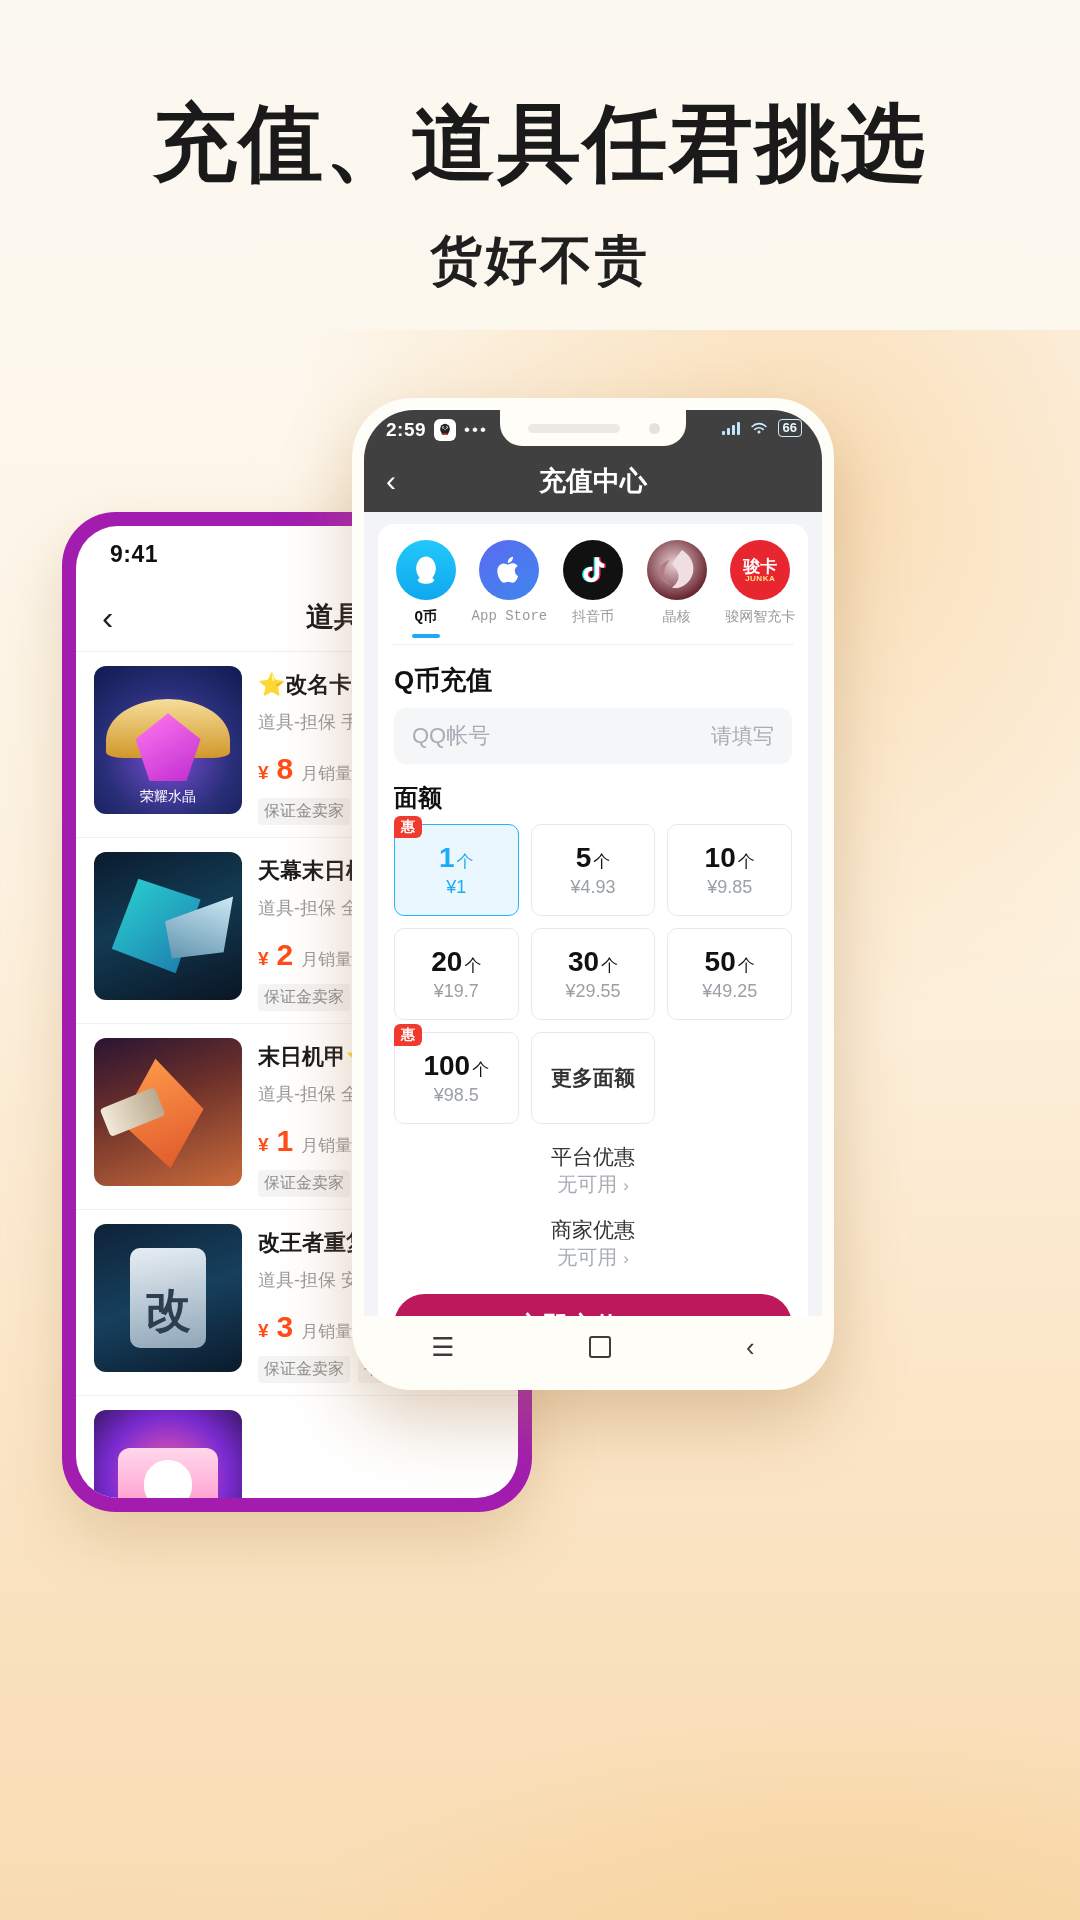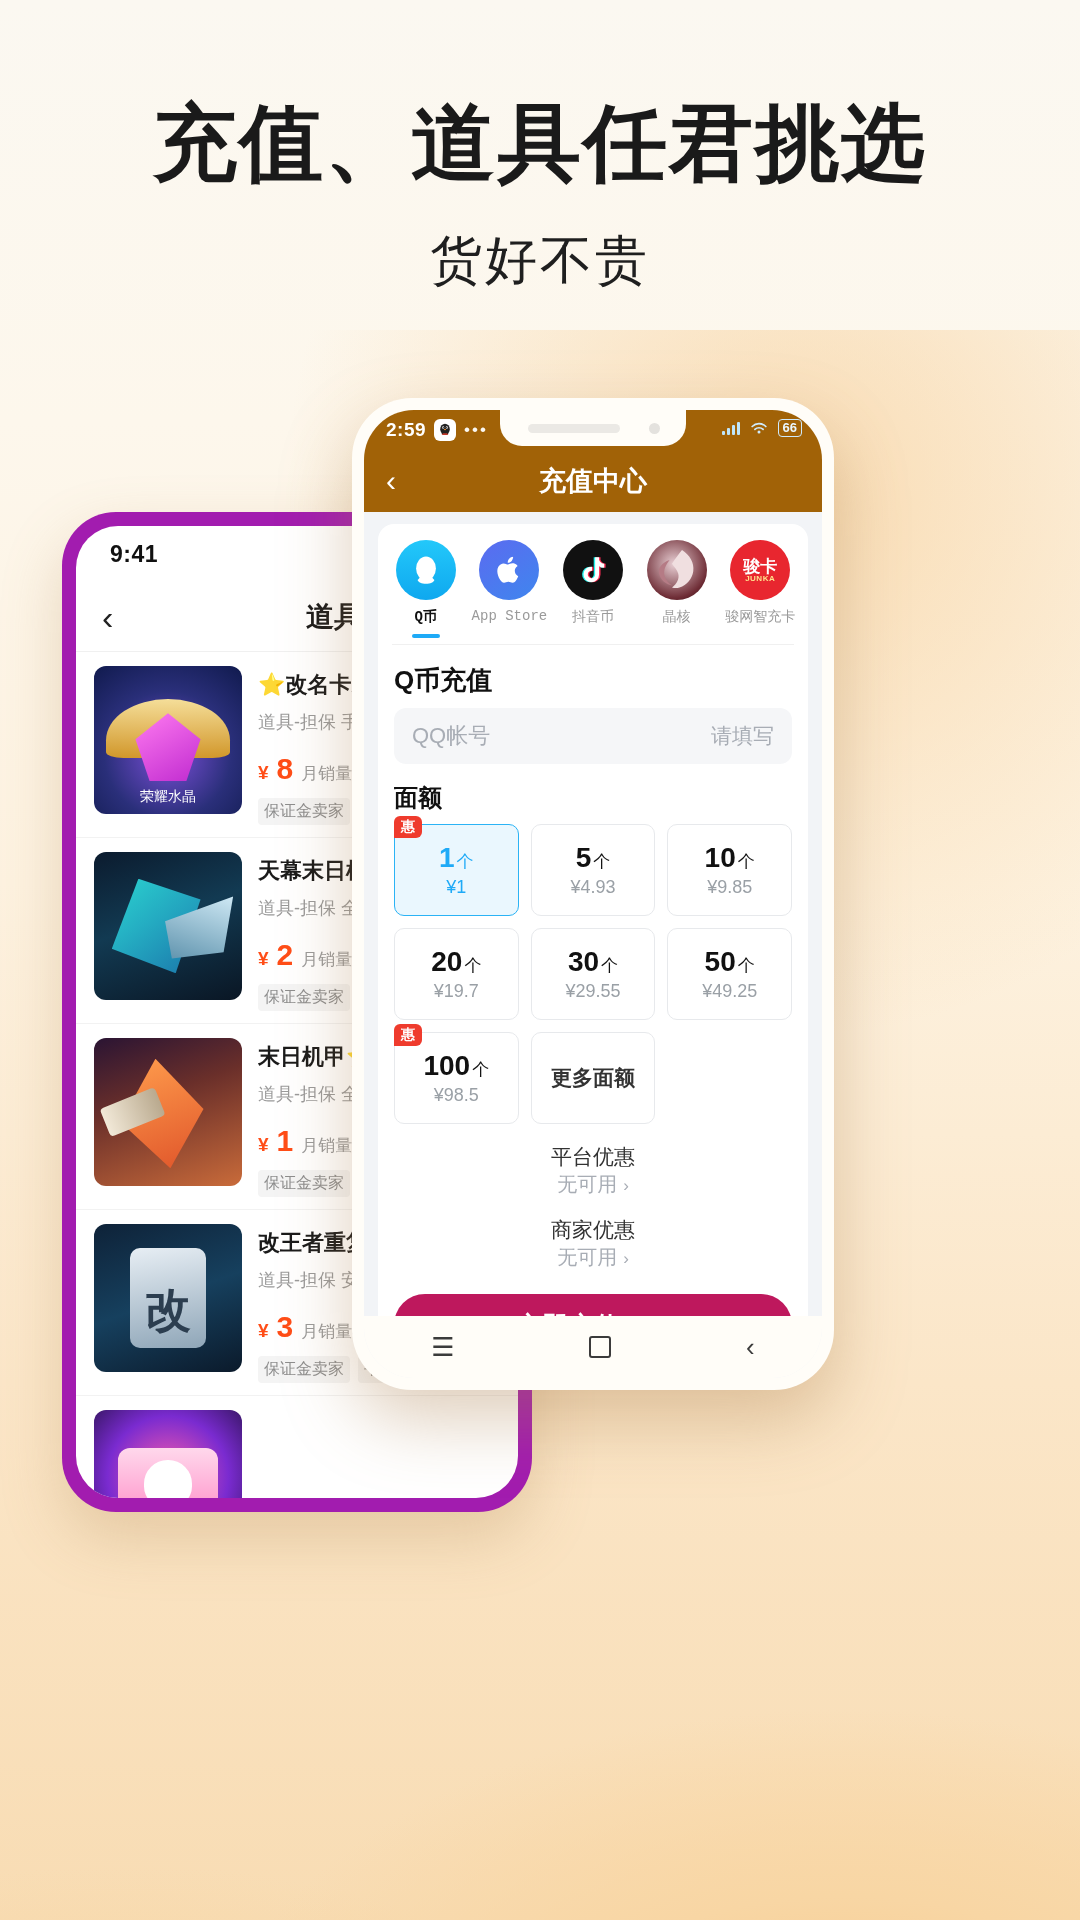--- a/index.html
+++ b/index.html
@@ -24,21 +24,21 @@
   }
 
   
   .headline-wrap { position: absolute; top: 96px; left: 0; right: 0; text-align: center; z-index: 5; }
   .headline {
     font-size: 84px; font-weight: 900; color: #1a1a1a;
     letter-spacing: 2px; line-height: 1.12;
     font-family: "DejaVu Sans", "Liberation Sans", sans-serif;
   }
   .subhead {
-    margin-top: 36px; font-size: 52px; font-weight: 400; color: #1f1f1f;
+    margin-top: 36px; font-size: 52px; font-weight: 700; color: #1f1f1f;
     letter-spacing: 3px;
     font-family: "DejaVu Sans", "Liberation Sans", sans-serif;
   }
 
   
   .phone { position: absolute; border-radius: 58px; background: #a21caf;
            box-shadow: 0 26px 60px rgba(180,140,90,.30); }
 
   
   .phone-back {
@@ -114,21 +114,21 @@
     background: #f2f4f7; position: relative; display: flex; flex-direction: column;
   }
   .notch { position: absolute; left: 50%; transform: translateX(-50%); top: 0;
            width: 186px; height: 36px; background: #fffdf8;
            border-radius: 0 0 22px 22px; z-index: 10; }
   .notch .spk { position:absolute; left: 28px; top: 14px; width: 92px; height: 9px;
                 background:#ebe9e5; border-radius: 6px; }
   .notch .cam { position:absolute; right: 26px; top: 13px; width: 11px; height: 11px;
                 background:#e4e2de; border-radius: 50%; }
 
-  .topblue { background: #a16207; color: #fff; }
+  .topblue { background: #404040; color: #fff; }
   .f-status { height: 40px; display: flex; align-items: center; padding: 0 22px; font-size: 19px;
               position: relative; }
   .f-time { font-weight: 600; letter-spacing: .5px; }
   .qq-badge { width: 22px; height: 22px; border-radius: 6px; background:#fff; margin-left: 8px;
               display:flex; align-items:center; justify-content:center; }
   .qq-badge svg { width: 16px; height: 16px; }
   .dots { margin-left: 8px; letter-spacing: 2px; opacity:.95; font-size:17px;}
   .f-status-right { position:absolute; right: 20px; top: 9px; display:flex; align-items:center; gap:8px; }
   .sig { display:flex; align-items:flex-end; gap:2px; height:14px; }
   .sig i { width:3px; background:#bfe6fb; border-radius:1px; display:block; }

